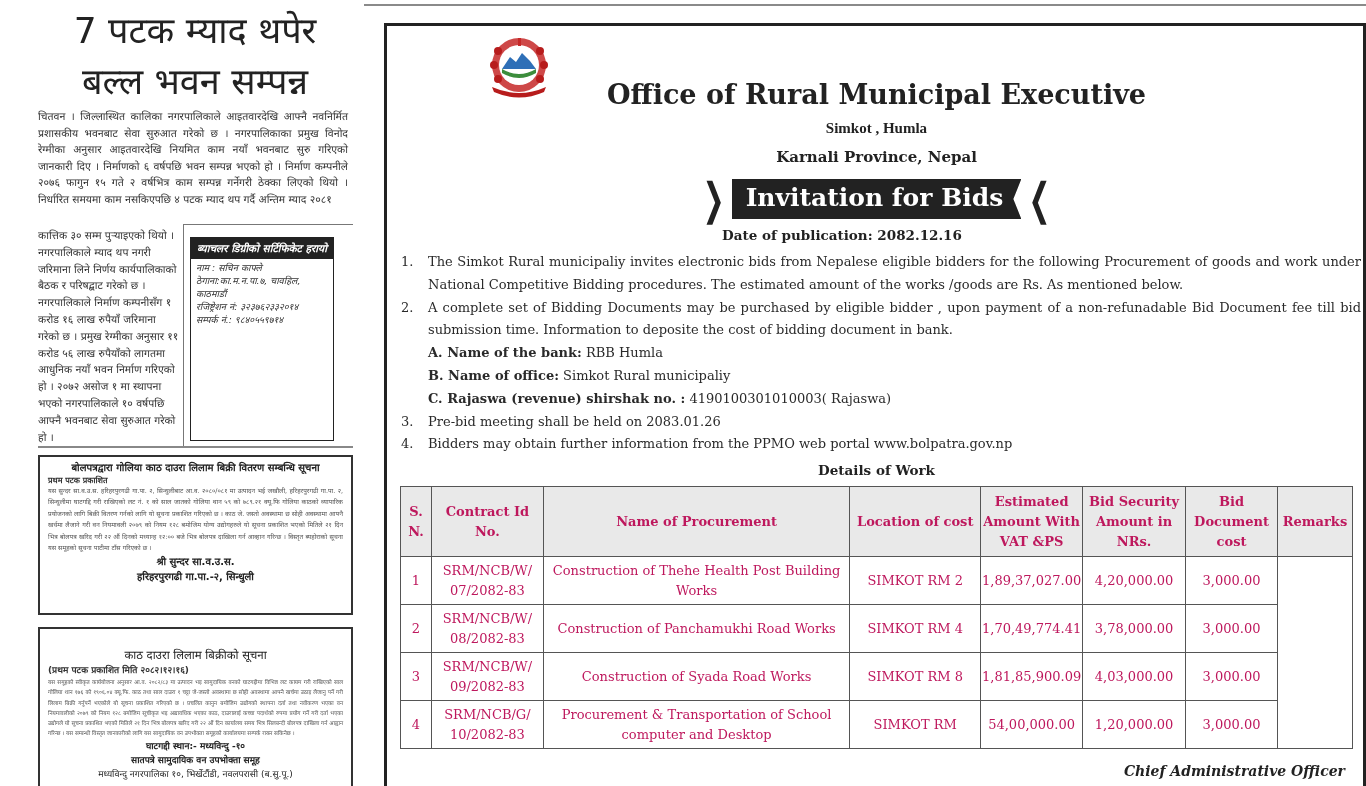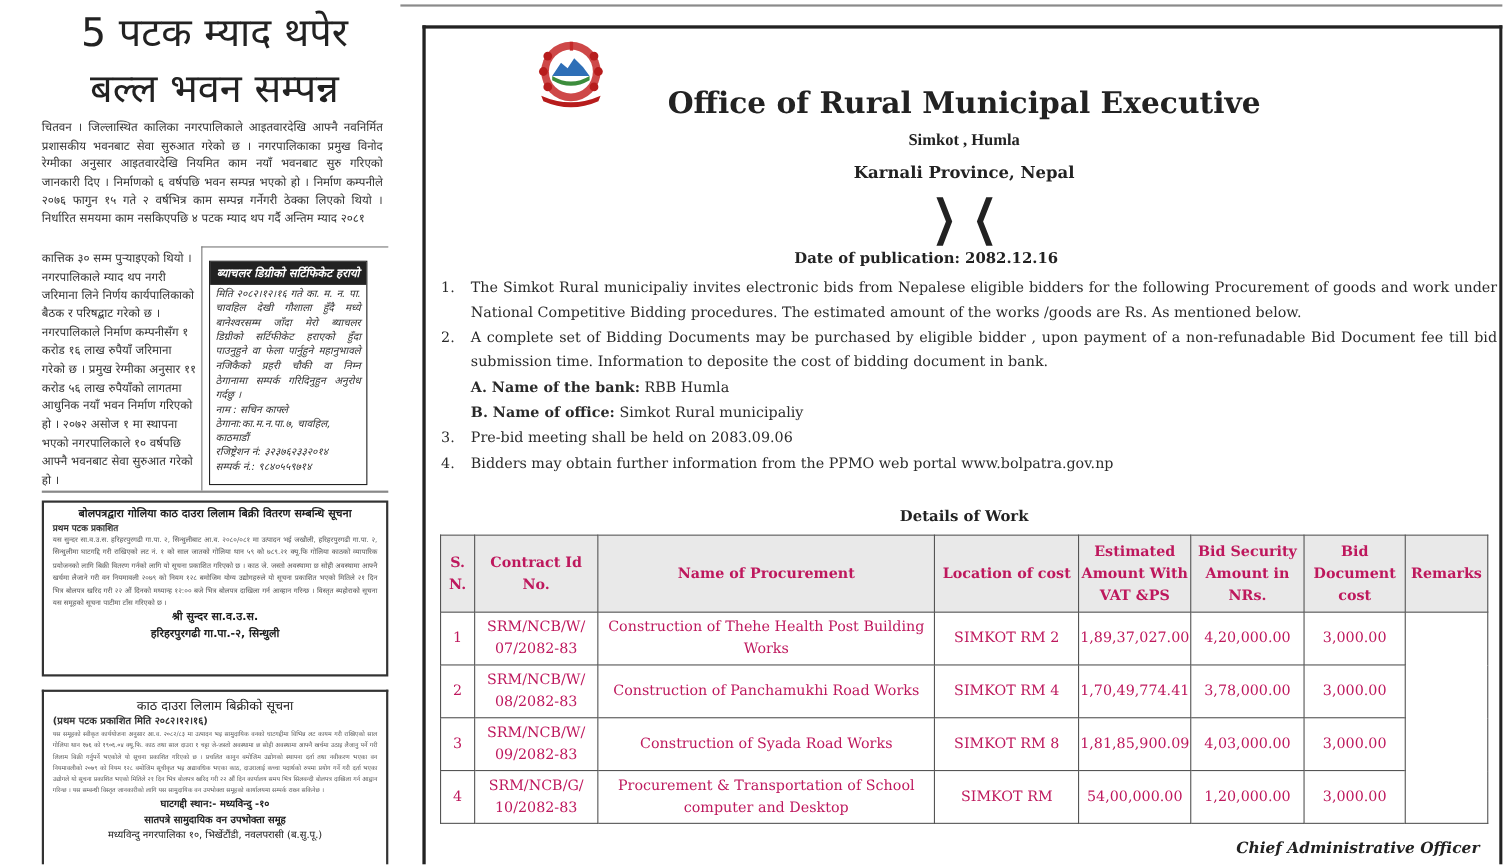--- a/index.html
+++ b/index.html
@@ -21,21 +21,21 @@
   .h-rule-bottom { position: absolute; left: 38px; top: 446px; width: 315px; height: 2px; background: #888; }
 
   .cert-box { position: absolute; left: 190px; top: 237px; width: 144px; height: 204px; border: 1.5px solid #222; font-style: italic; }
   .cert-title { background: #222; color: #fff; font-family: "DejaVu Sans", sans-serif; font-size: 10.5px;
     font-weight: bold; padding: 3px 2px 4px; text-align: center; white-space: nowrap; overflow: hidden; }
   .cert-body { padding: 2px 5px; font-family: "DejaVu Sans", sans-serif; font-size: 9.3px; line-height: 13.1px; color: #333; text-align: justify; }
   .cert-body .line { display: block; }
 
   .notice { position: absolute; border: 2px solid #333; background: #fff; }
   .notice1 { left: 38px; top: 455px; width: 315px; height: 160px; padding: 4px 8px; }
-  .notice2 { left: 38px; top: 627px; width: 315px; height: 159px; padding: 4px 8px; border-bottom: none; }
+  .notice2 { left: 38px; top: 627px; width: 315px; height: 159px; padding: 18px 8px; border-bottom: none; }
   .n-title { text-align: center; font-family: "DejaVu Sans", sans-serif; font-weight: bold; font-size: 10px; line-height: 14px; color: #222; }
   .n-sub { font-family: "DejaVu Sans", sans-serif; font-weight: bold; font-size: 8px; line-height: 11px; color: #333; }
   .n-body { font-family: "DejaVu Sans", sans-serif; font-size: 6.4px; line-height: 11.4px; color: #555; text-align: justify; }
   .n-sign { text-align: center; font-family: "DejaVu Sans", sans-serif; font-weight: bold; font-size: 10px; line-height: 15px; color: #222; }
   .notice2 .n-title { font-size: 11.5px; font-weight: normal; line-height: 17px; }
   .notice2 .n-sub { font-size: 9px; line-height: 13px; }
   .notice2 .n-body { font-size: 5.6px; line-height: 10.3px; }
   .notice2 .n-sign { font-size: 9px; line-height: 14px; }
   .notice2 .n-sign2 { font-weight: normal; }
 
@@ -71,31 +71,30 @@
   table.works td { height: 48px; }
   .col-sn { width: 31px; } .col-id { width: 112px; } .col-name { width: 307px; } .col-loc { width: 131px; }
   .col-est { width: 102px; } .col-sec { width: 103px; } .col-doc { width: 92px; } .col-rem { width: 75px; }
   .remarks-cell { border-top: 1px solid #555; }
   .signature { position: absolute; right: 18px; top: 737px; font-size: 14px; font-style: italic; font-weight: bold; color: #222; }
 </style>
 </head>
 <body>
 
 <div class="left-col">
-  <div class="headline l1">5 पटक म्याद थपेर</div>
+  <div class="headline l1">7 पटक म्याद थपेर</div>
   <div class="headline l2">बल्ल भवन सम्पन्न</div>
   <div class="news-intro">चितवन । जिल्लास्थित कालिका नगरपालिकाले आइतवारदेखि आफ्नै नवनिर्मित प्रशासकीय भवनबाट सेवा सुरुआत गरेको छ । नगरपालिकाका प्रमुख विनोद रेग्मीका अनुसार आइतवारदेखि नियमित काम नयाँ भवनबाट सुरु गरिएको जानकारी दिए । निर्माणको ६ वर्षपछि भवन सम्पन्न भएको हो । निर्माण कम्पनीले २०७६ फागुन १५ गते २ वर्षभित्र काम सम्पन्न गर्नेगरी ठेक्का लिएको थियो । निर्धारित समयमा काम नसकिएपछि ४ पटक म्याद थप गर्दै अन्तिम म्याद २०८१</div>
   <div class="news-narrow">कात्तिक ३० सम्म पुऱ्याइएको थियो । नगरपालिकाले म्याद थप नगरी जरिमाना लिने निर्णय कार्यपालिकाको बैठक र परिषद्बाट गरेको छ । नगरपालिकाले निर्माण कम्पनीसँग १ करोड १६ लाख रुपैयाँ जरिमाना गरेको छ । प्रमुख रेग्मीका अनुसार ११ करोड ५६ लाख रुपैयाँको लागतमा आधुनिक नयाँ भवन निर्माण गरिएको हो । २०७२ असोज १ मा स्थापना भएको नगरपालिकाले १० वर्षपछि आफ्नै भवनबाट सेवा सुरुआत गरेको हो ।</div>
   <div class="h-rule-top"></div>
   <div class="v-rule"></div>
 
   <div class="cert-box">
     <div class="cert-title">ब्याचलर डिग्रीको सर्टिफिकेट हरायो</div>
     <div class="cert-body">
-      <span class="line">मिति २०८२।१२।१६ गते का. म. न. पा. चावहिल देखी गौशाला हुँदै मध्ये बानेश्वरसम्म जाँदा मेरो ब्याचलर डिग्रीको सर्टिफीकेट हराएको हुँदा पाउनुहुने वा फेला पार्नुहुने महानुभावले नजिकैको प्रहरी चौकी वा निम्न ठेगानामा सम्पर्क गरिदिनुहुन अनुरोध गर्दछु ।</span>
       <span class="line">नाम : सचिन काफ्ले</span>
       <span class="line">ठेगाना:का.म.न.पा.७, चावहिल,</span>
       <span class="line">काठमाडौं</span>
       <span class="line">रजिष्ट्रेशन नं: ३२३७६२३३२०१४</span>
       <span class="line">सम्पर्क नं.: ९८४०५५९७१४</span>
     </div>
   </div>
   <div class="h-rule-bottom"></div>
 
   <div class="notice notice1">
@@ -135,40 +134,42 @@
     <circle cx="60" cy="44" r="4" fill="#b71c1c"></circle>
   </svg>
 
   <div class="org-title org-office">Office of Rural Municipal Executive</div>
   <div class="org-title org-place">Simkot , Humla</div>
   <div class="org-title org-province">Karnali Province, Nepal</div>
 
   <div class="ifb-wrap">
     <div class="ifb-inner">
       <span class="chev">❯</span>
+      <span class="ifb-label rc">Invitation for Bids</span>
       <span class="chev">❮</span>
     </div>
   </div>
 
   <div class="pub-date">Date of publication: 2082.12.16</div>
 
   <div class="clauses">
     <div class="clause">
       <span class="num">1.</span>
       <span class="txt">The Simkot   Rural  municipaliy invites electronic bids from Nepalese eligible bidders for the  following Procurement of goods and   work under National Competitive Bidding procedures. The estimated amount of  the works /goods are Rs. As mentioned  below.</span>
     </div>
     <div class="clause">
       <span class="num">2.</span>
       <span class="txt">A complete set of Bidding Documents may be purchased by eligible bidder , upon payment of a non-refunadable  Bid Document   fee  till  bid submission  time. Information to deposite the cost of bidding document in bank.</span>
     </div>
     <div class="sub-item"><b>A. Name of the bank:</b><span> RBB Humla</span></div>
     <div class="sub-item"><b>B. Name of office:</b><span> Simkot Rural municipaliy</span></div>
+    <div class="sub-item"><b>C. Rajaswa (revenue) shirshak no. :</b><span> 4190100301010003( Rajaswa)</span></div>
     <div class="clause">
       <span class="num">3.</span>
-      <span class="txt">Pre-bid meeting shall  be held on 2083.09.06</span>
+      <span class="txt">Pre-bid meeting shall  be held on 2083.01.26</span>
     </div>
     <div class="clause">
       <span class="num">4.</span>
       <span class="txt">Bidders may obtain further information from the PPMO web portal www.bolpatra.gov.np</span>
     </div>
   </div>
 
   <div class="details-title">Details of Work</div>
 
   <table class="works">

